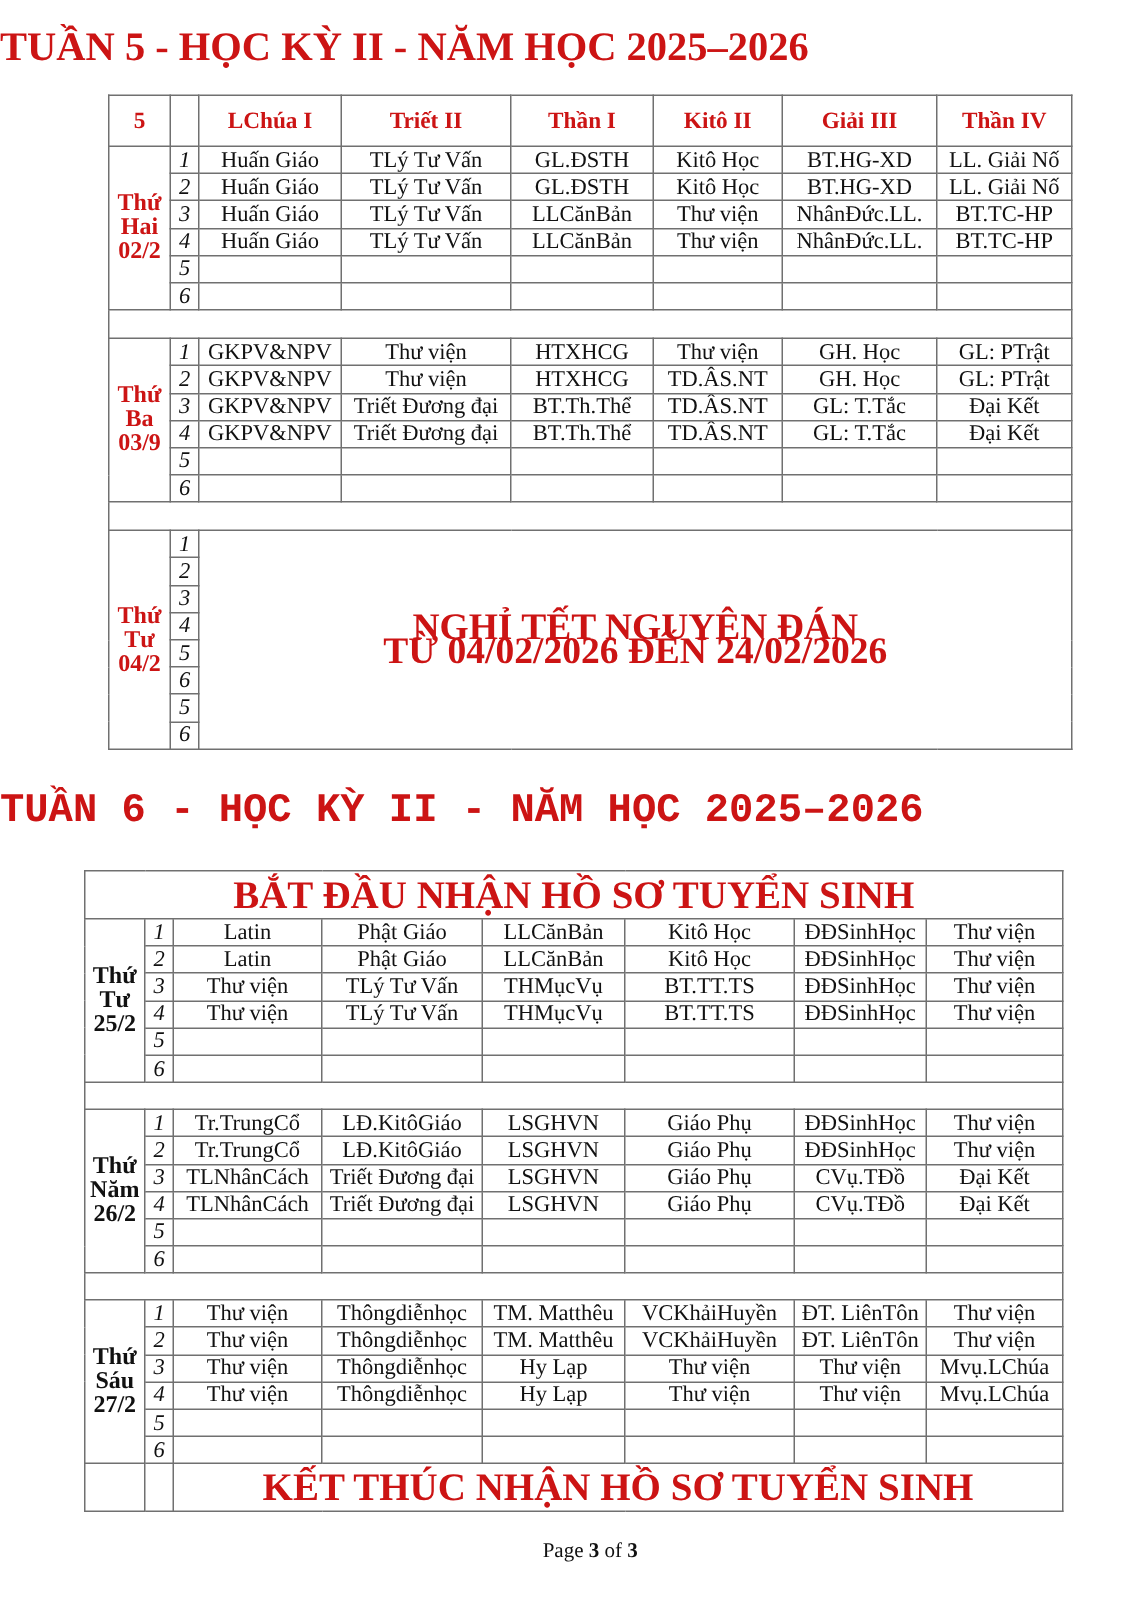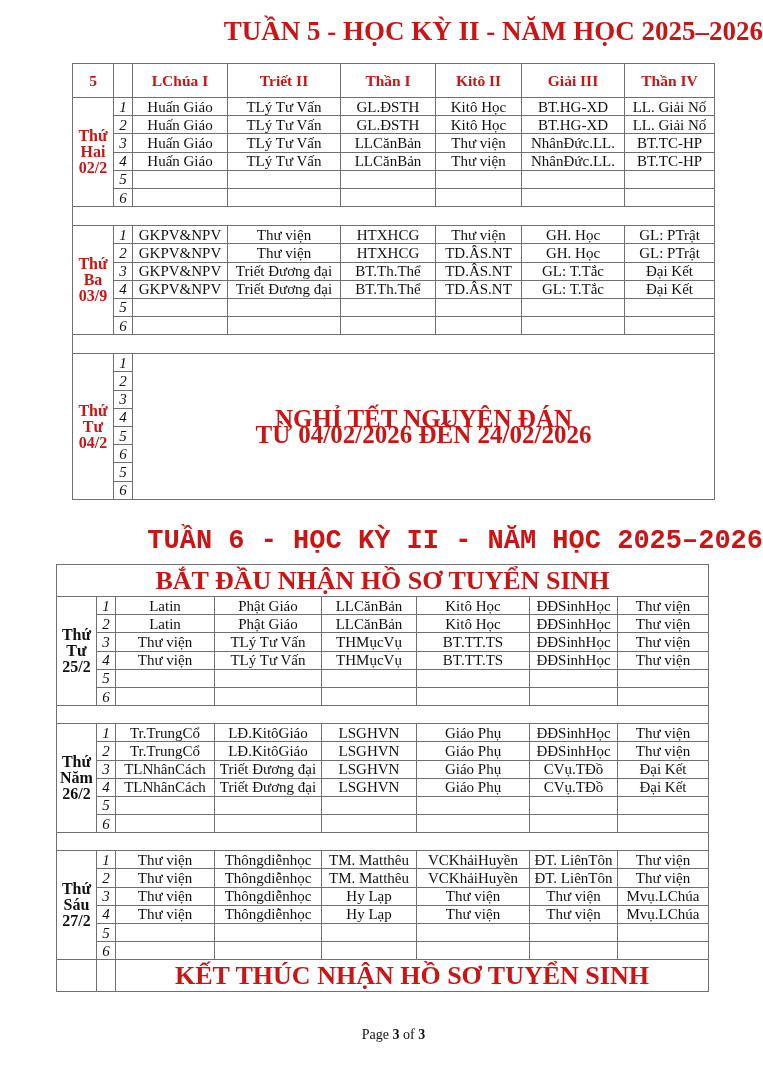--- a/index.html
+++ b/index.html
@@ -1,36 +1,36 @@
 <!DOCTYPE html>
 <html><head>
 <meta charset="utf-8">
 <style>
   * { box-sizing: border-box; margin: 0; padding: 0; }
   html, body { width: 763px; height: 1080px; background: #ffffff; overflow: hidden; }
   body { position: relative; font-family: "Liberation Serif", "DejaVu Serif", serif; color: #111; }
 
   .title {
-    position: absolute; left: 0; width: 763px; text-align: right;
+    position: absolute; left: 0; width: 763px; text-align: left;
     color: #cc1414; font-weight: bold; font-size: 27px; letter-spacing: 0px;
   }
   #title1 { top: 16px; left: 0px; }
   #title2 { top: 526px; font-family: Liberation Mono, monospace; }
 
   table { position: absolute; border-collapse: collapse; table-layout: fixed; }
   td, th { border: 1px solid #707070; text-align: center; vertical-align: middle; font-weight: normal; white-space: nowrap; overflow: hidden; }
 
   
   #t1 { left: 72px; top: 63px; width: 617px; font-size: 15px; }
   #t1 th { height: 34px; color: #cc1414; font-weight: bold; font-size: 15.5px; }
   #t1 td { height: 18.2px; line-height: 16px; }
   #t1 .spacer td { height: 19px; border-right: 1px solid #707070; }
 
   
-  #t2 { left: 56px; top: 564px; width: 652px; font-size: 15px; }
+  #t2 { left: 56px; top: 580px; width: 652px; font-size: 15px; }
   #t2 td { height: 18.2px; line-height: 16px; }
   #t2 .banner td { height: 32px; color: #cc1414; font-weight: bold; font-size: 26px; line-height: 30px; }
   #t2 .spacer td { height: 18px; }
 
   .num { font-style: italic; font-size: 15px; }
   .day { font-weight: bold; font-size: 16px; line-height: 18px; white-space: normal; }
   .day-red { color: #cc1414; }
   .day-black { color: #111; }
   .ital { }
 

